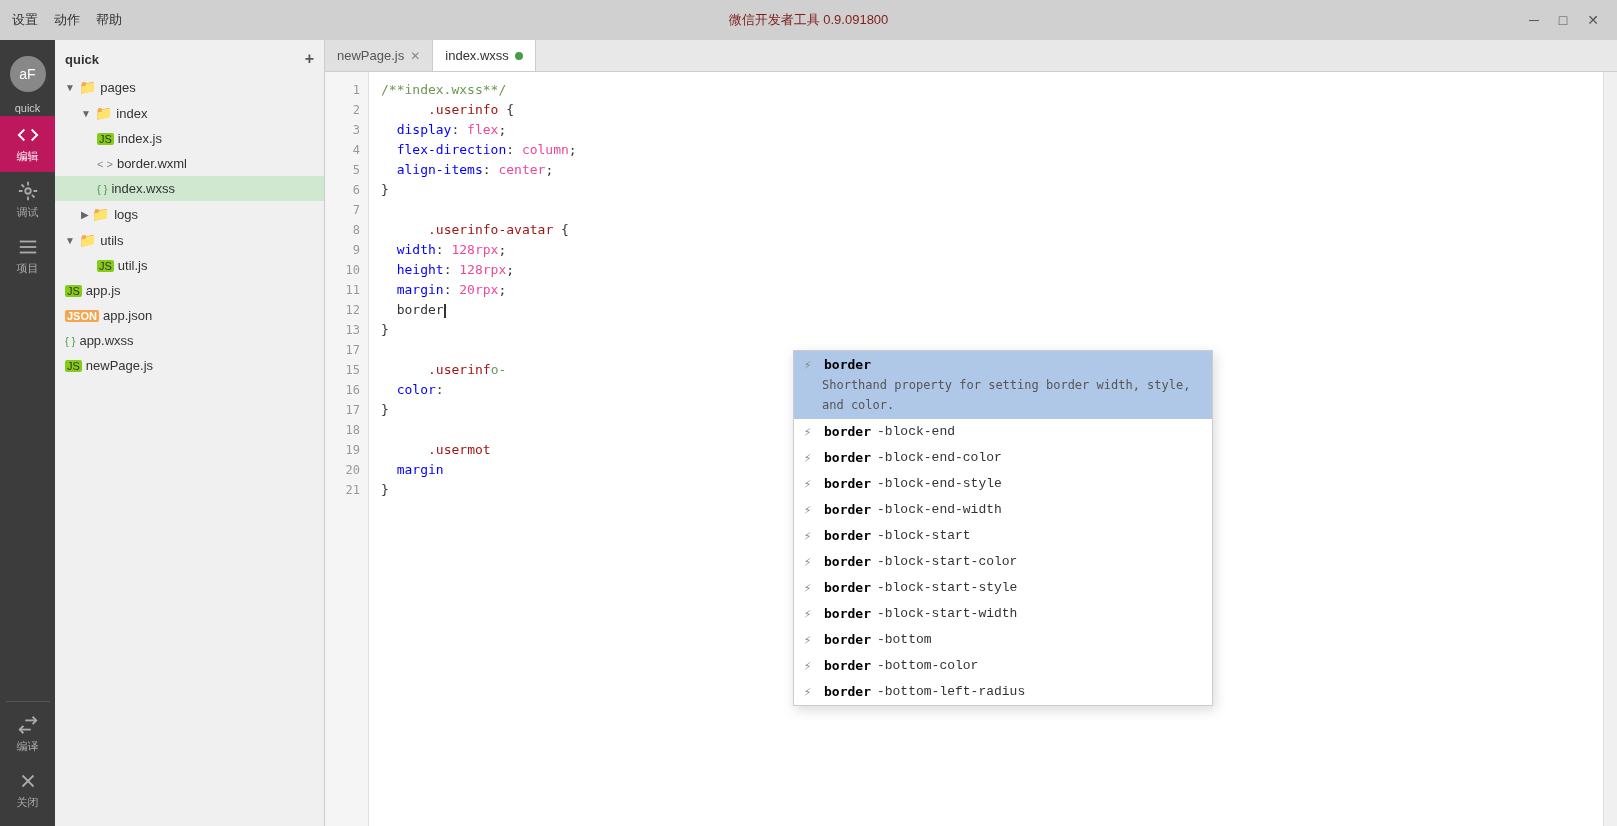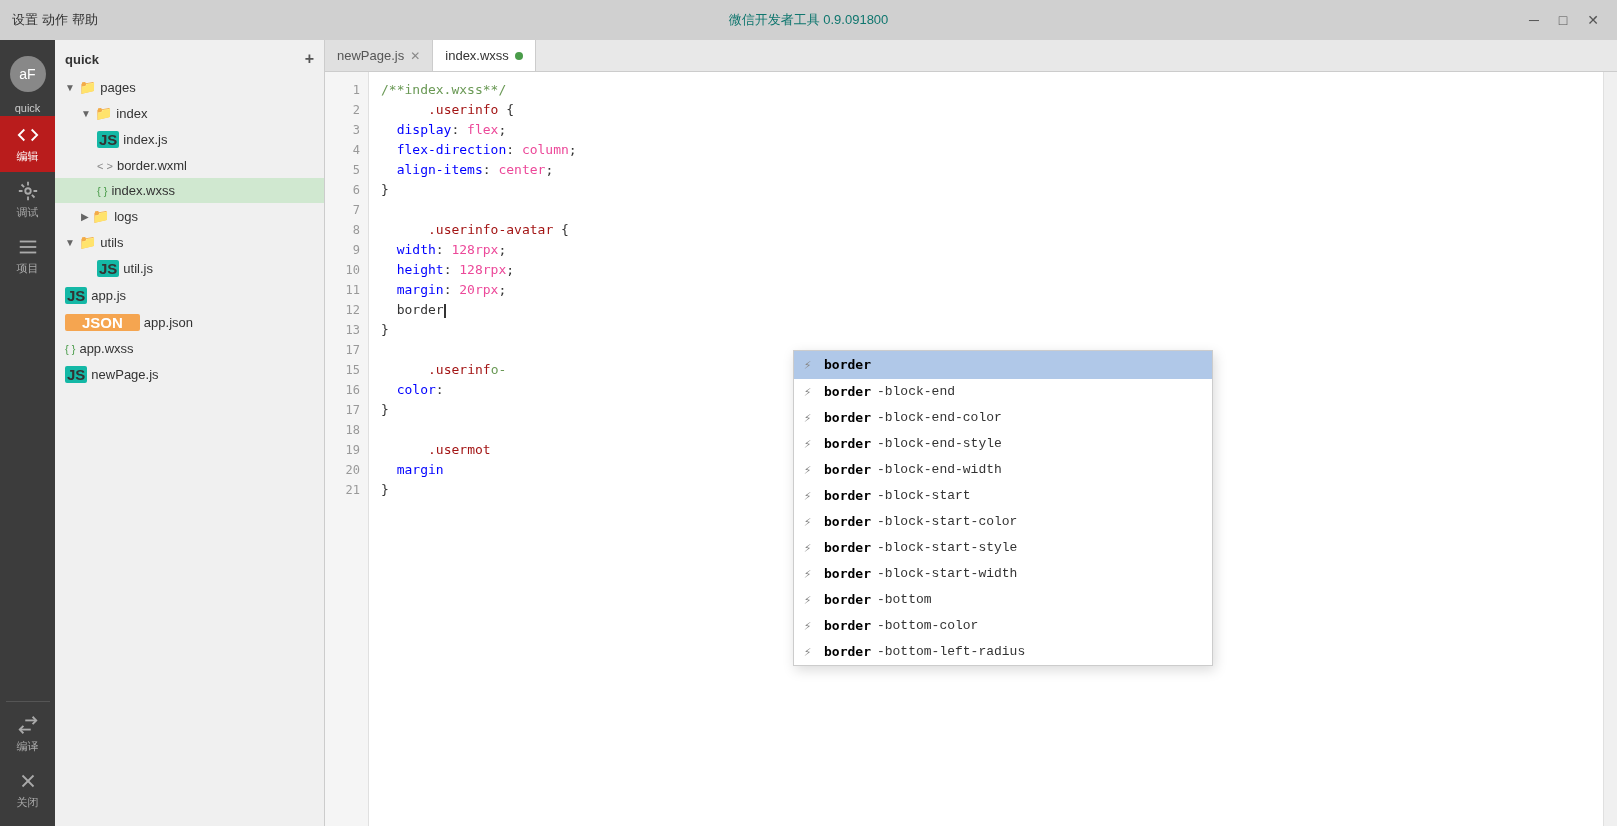--- a/index.html
+++ b/index.html
@@ -17,30 +17,30 @@
       background: #d0d0d0;
       height: 40px;
       display: flex;
       align-items: center;
       justify-content: space-between;
       padding: 0 12px;
       position: relative;
     }
     .title-bar-menu {
       display: flex;
-      gap: 4px;
+      gap: 16px;
       font-size: 13px;
       color: #333;
     }
     .title-bar-title {
       position: absolute;
       left: 50%;
       transform: translateX(-50%);
       font-size: 13px;
-      color: #0f766e;
+      color: #7f1d1d;
     }
     .title-bar-controls {
       display: flex;
       gap: 8px;
       font-size: 14px;
       color: #555;
     }
     .title-btn {
       cursor: pointer;
       padding: 2px 6px;
@@ -68,21 +68,21 @@
       display: flex;
       flex-direction: column;
       align-items: center;
       padding: 8px 4px;
       cursor: pointer;
       color: #aaa;
       font-size: 11px;
       gap: 3px;
     }
     .sidebar-icon-item.active {
-      background: #b91c1c;
+      background: #be185d;
       color: #fff;
       font-family: Liberation Mono, monospace;
     }
     .sidebar-icon-item svg {
       width: 22px;
       height: 22px;
     }
     .sidebar-icon-item .avatar-circle {
       width: 36px;
       height: 36px;
@@ -134,22 +134,22 @@
     .tree-node-inner {
       display: flex;
       align-items: center;
       gap: 4px;
       padding: 2px 0;
     }
     .tree-indent-1 { padding-left: 10px; }
     .tree-indent-2 { padding-left: 26px; }
     .tree-indent-3 { padding-left: 42px; }
     .folder-icon { color: #7a9cc0; font-size: 14px; }
-    .js-icon { background: #14b8a6; color: #333; font-size: 15px; font-weight: bold; border-radius: 2px; padding: 0 2px; }
-    .json-icon { background: #f5a550; color: #fff; font-size: 15px; font-weight: bold; border-radius: 2px; padding: 0 17px; }
+    .js-icon { background: #84cc16; color: #333; font-size: 11px; font-weight: normal; border-radius: 2px; padding: 0 2px; }
+    .json-icon { background: #f5a550; color: #fff; font-size: 11px; font-weight: bold; border-radius: 2px; padding: 0 2px; }
     .wxml-icon { color: #888; font-size: 11px; }
     .wxss-icon { color: #4a9c4a; font-size: 11px; }
     .chevron { font-size: 10px; color: #666; }
 
     
     .editor-area {
       flex: 1;
       display: flex;
       flex-direction: column;
       background: #fff;
@@ -507,20 +507,21 @@
 
       <div class="scrollbar-track"></div>
 
       <div class="autocomplete-dropdown">
 
         <div class="autocomplete-selected">
           <div class="autocomplete-selected-main">
             <span class="ac-icon">⚡</span>
             <span class="autocomplete-selected-name">border</span>
           </div>
+          <div class="autocomplete-selected-desc">Shorthand property for setting border width, style, and color.</div>
         </div>
 
         <div id="autocomplete-list">
             <div class="autocomplete-item">
               <span class="ac-icon">⚡</span>
               <span class="ac-bold">border</span>
               <span class="ac-rest">-block-end</span>
             </div>
             <div class="autocomplete-item">
               <span class="ac-icon">⚡</span>

